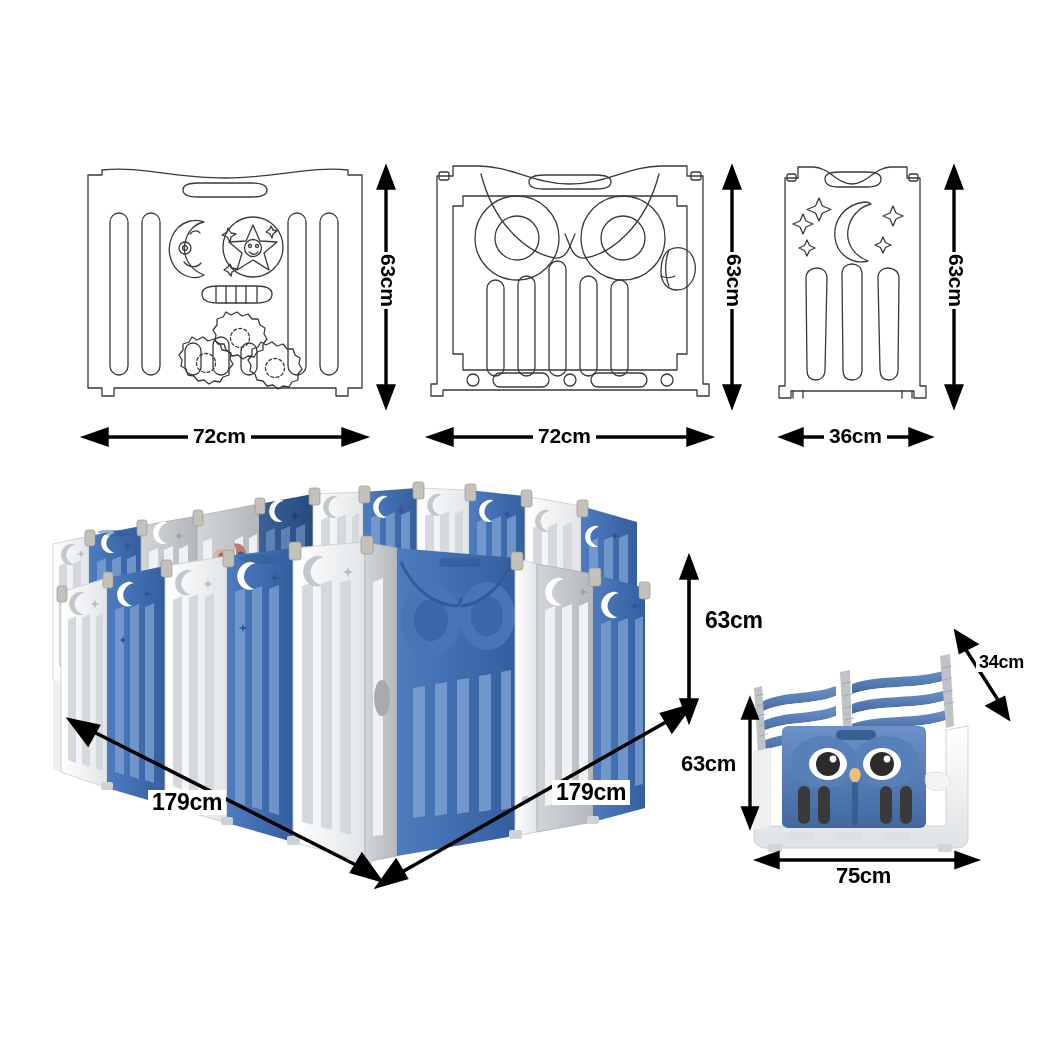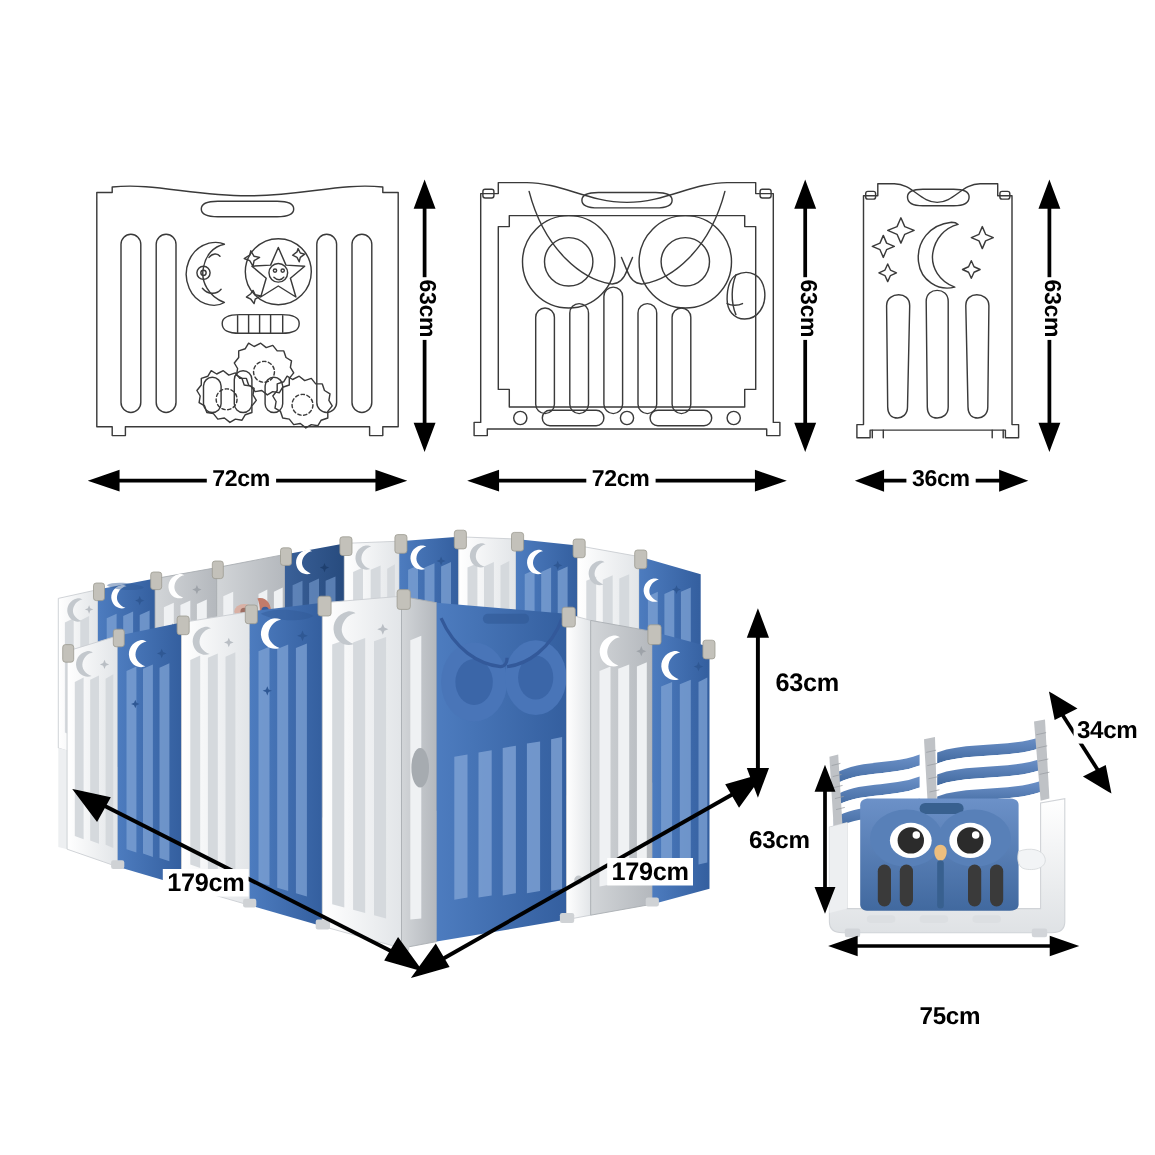--- a/index.html
+++ b/index.html
@@ -718,21 +718,21 @@
 
   <div class="abs" style="left:952px;top:632px;">
     <svg width="62" height="86" viewBox="0 0 62 86">
       <g stroke="#000" stroke-width="3.4" fill="#000">
         <line x1="14" y1="18" x2="46" y2="68"></line>
         <polygon points="4,0 24,12 8,20"></polygon>
         <polygon points="56,86 36,74 52,66"></polygon>
       </g>
     </svg>
   </div>
-  <div class="dim-label" style="left:976px;top:652px;font-size:22px;padding:1px 3px;">34cm</div>
+  <div class="dim-label" style="left:976px;top:652px;font-size:18px;padding:1px 3px;">34cm</div>
 
   <div class="abs" style="left:738px;top:700px;">
     <svg width="24" height="126" viewBox="0 0 24 126">
       <g stroke="#000" stroke-width="3.4" fill="#000">
         <line x1="12" y1="15" x2="12" y2="111"></line>
         <polygon points="12,0 19,18 5,18"></polygon>
         <polygon points="12,126 19,108 5,108"></polygon>
       </g>
     </svg>
   </div>
@@ -740,15 +740,15 @@
 
   <div class="abs" style="left:758px;top:848px;">
     <svg width="218" height="24" viewBox="0 0 218 24">
       <g stroke="#000" stroke-width="3.4" fill="#000">
         <line x1="16" y1="12" x2="202" y2="12"></line>
         <polygon points="0,12 20,5 20,19"></polygon>
         <polygon points="218,12 198,5 198,19"></polygon>
       </g>
     </svg>
   </div>
-  <div class="dim-label" style="left:832px;top:912px;font-size:22px;padding:1px 4px;">75cm</div>
+  <div class="dim-label" style="left:832px;top:864px;font-size:22px;padding:1px 4px;">75cm</div>
 
 </div>
 
 </body></html>

